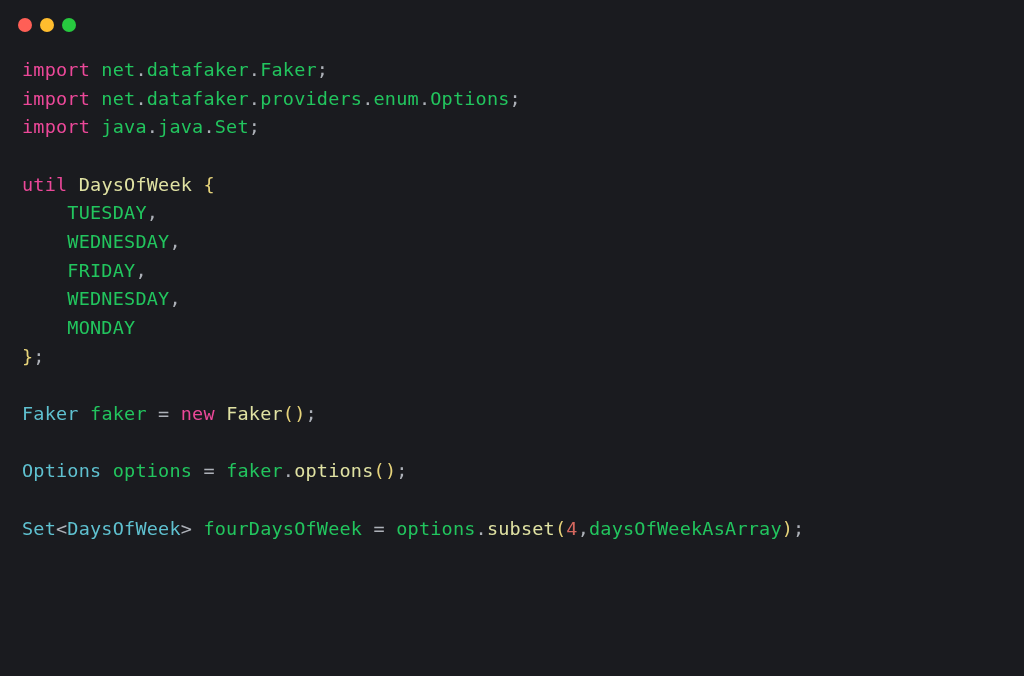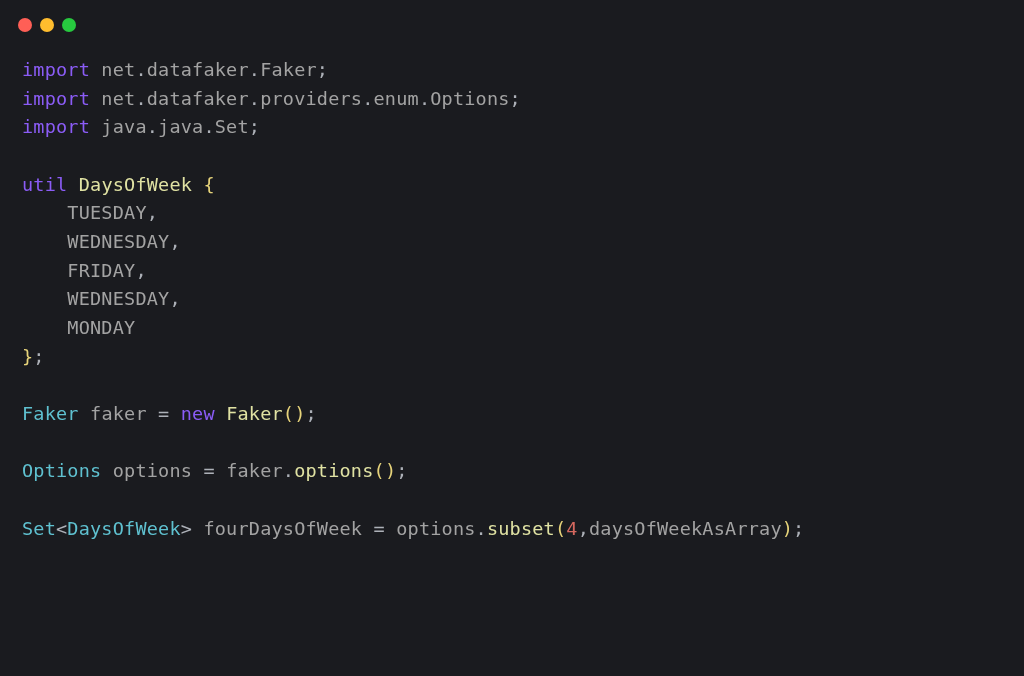--- a/index.html
+++ b/index.html
@@ -33,23 +33,23 @@
     .code-area {
       padding: 24px 22px 22px 22px;
       font-size: 18.5px;
       line-height: 1.55;
       letter-spacing: 0.2px;
       color: #adb1b8;
     }
     .line {
       white-space: pre;
     }
-    .kw { color: #8b5cf6; }
+    .kw { color: #ec4899; }
     .type { color: #5fc1d0; }
-    .ident { color: #a3a3a3; }
+    .ident { color: #22c55e; }
     .punct { color: #adb1b8; }
     .func { color: #e0e2a3; }
     .paren { color: #e6d37a; }
     .num { color: #d5685f; }
     .semi { color: #adb1b8; }
   </style>
 </head>
 <body>
 
 <div class="titlebar">

